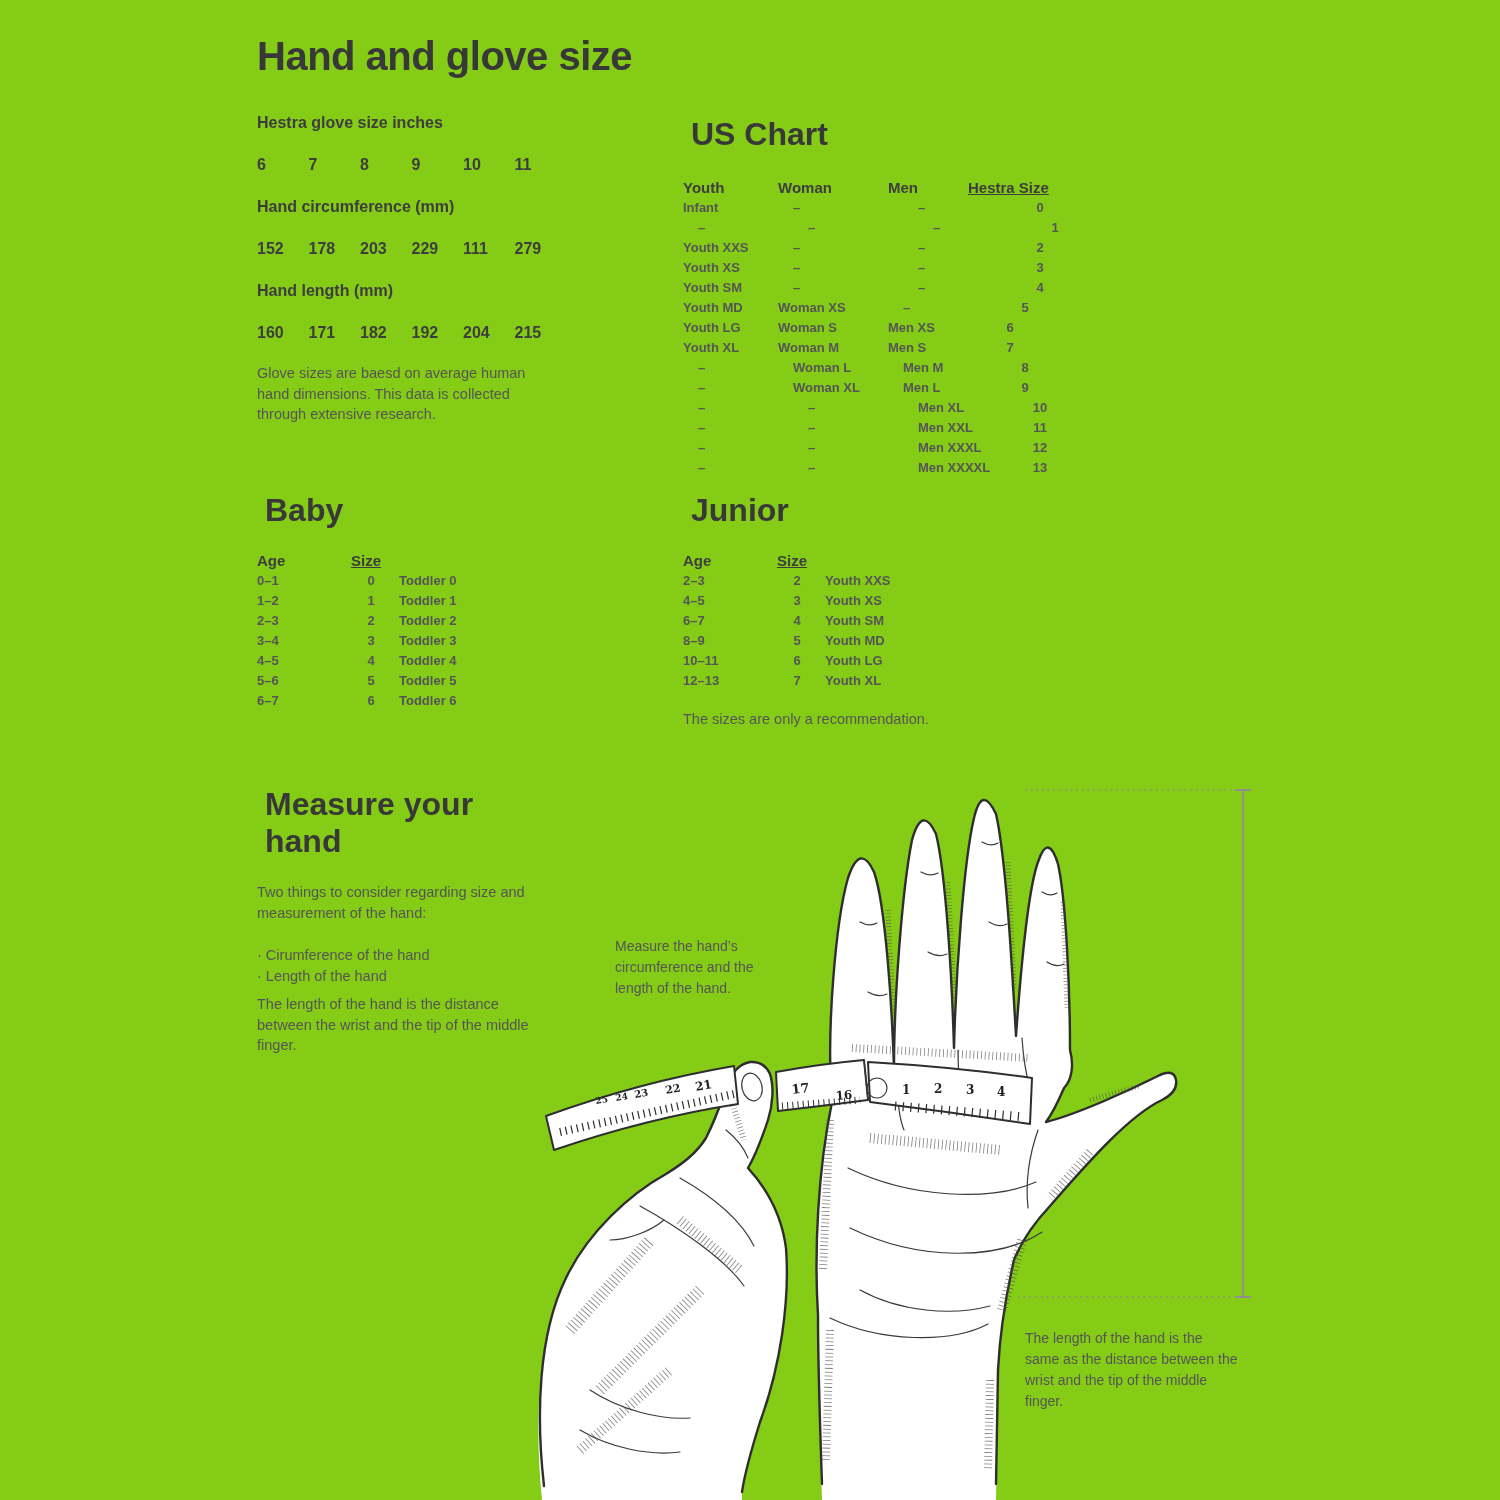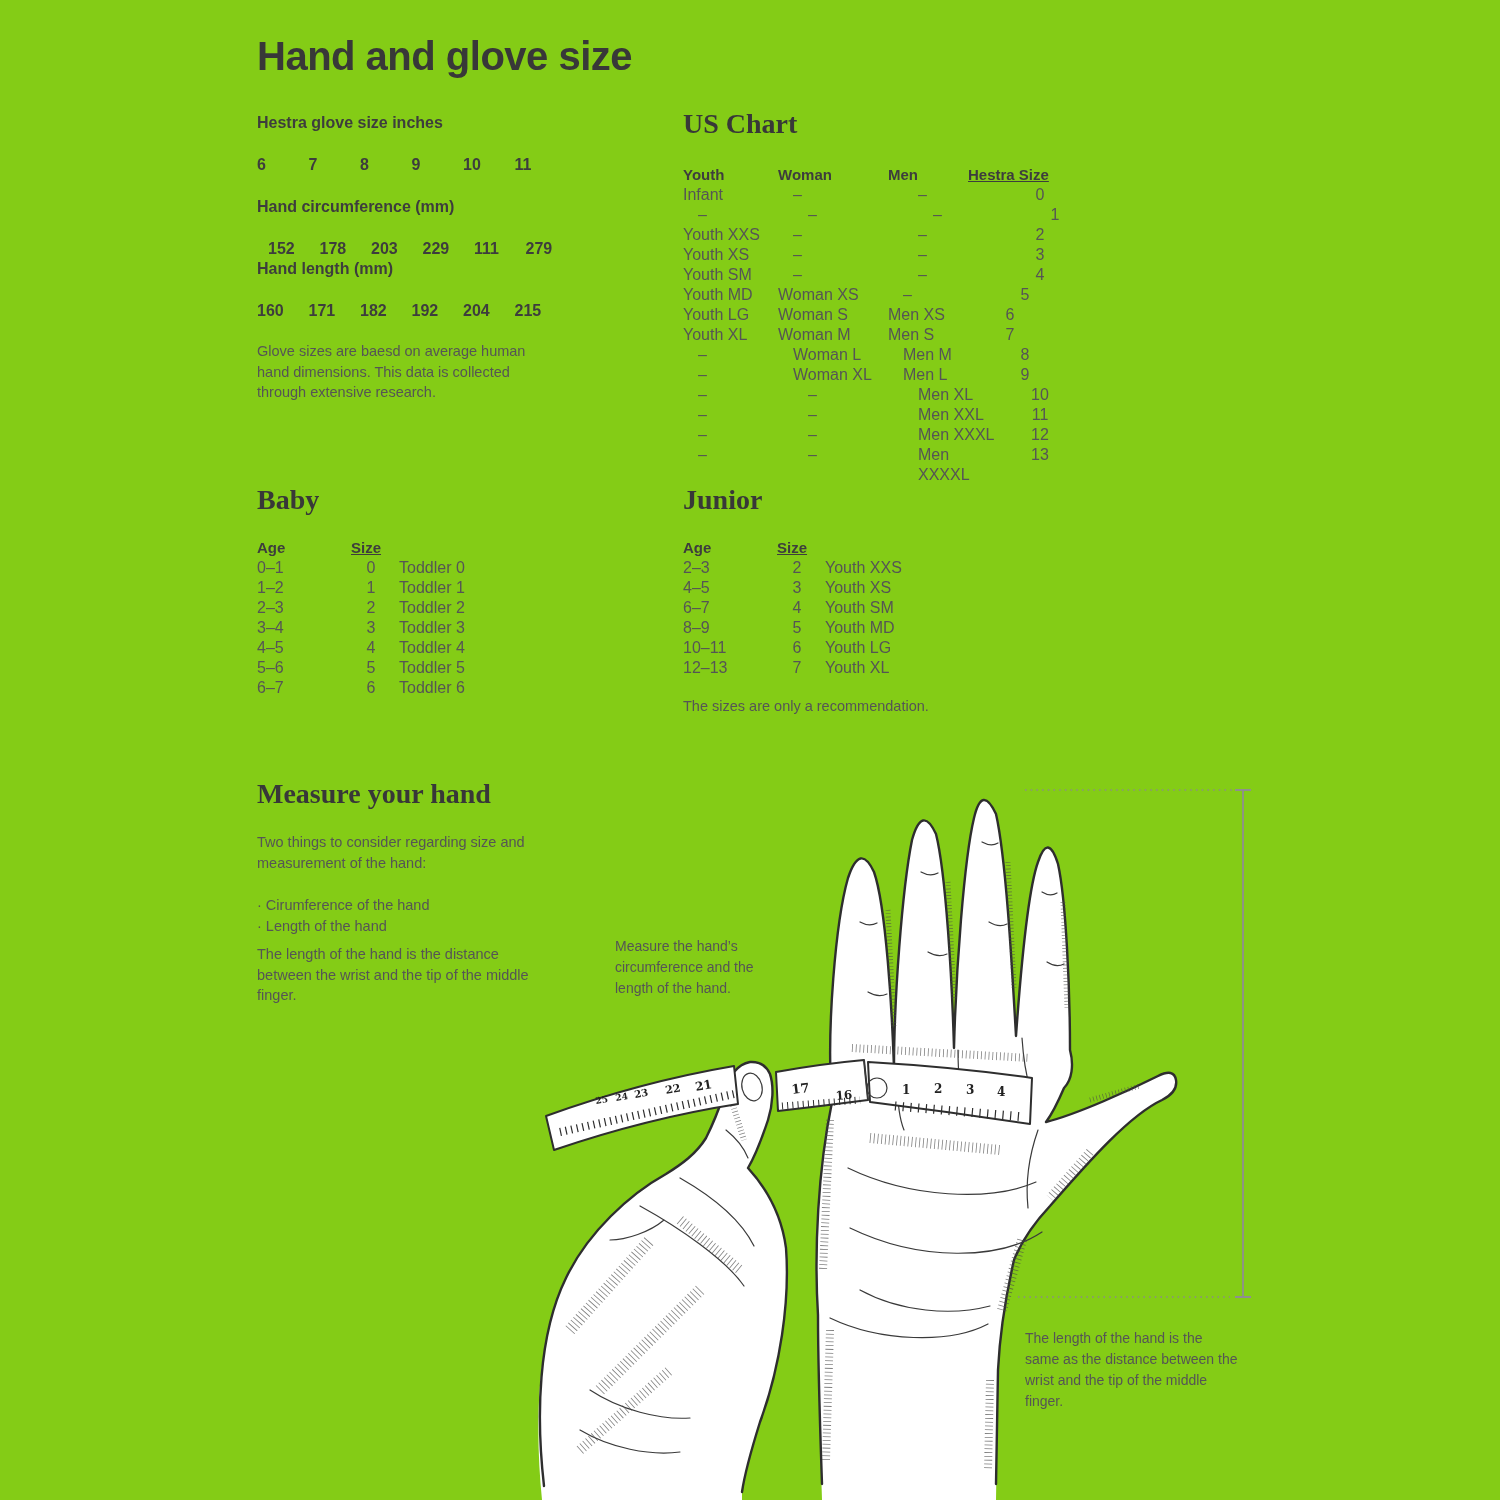--- a/index.html
+++ b/index.html
@@ -2,29 +2,29 @@
 <html><head>
 <meta charset="utf-8">
 <style>
   html,body{margin:0;padding:0;background:#fff;}
   .page{
     position:relative;width:1500px;height:1500px;background:#84cc16;overflow:hidden;
     font-family:"Liberation Sans",sans-serif;color:#4d4d4d;
   }
   .abs{position:absolute;}
   h1{margin:0;font-size:40px;font-weight:700;color:#383838;letter-spacing:-.5px;}
-  h2{margin:0;font-size:28px;font-weight:700;color:#383838;font-family:Liberation Serif, serif;}
+  h2{margin:8px;font-size:32px;font-weight:700;color:#383838;}
   .blabel{font-size:16px;font-weight:700;color:#3d3d3d;line-height:20px;}
   .numrow{display:flex;margin:0;line-height:20px;}
   .numrow span{width:51.5px;font-size:16px;font-weight:700;color:#3d3d3d;}
   .para{font-size:14.5px;line-height:20.5px;color:#555;margin:0;}
   
   .thead span,.trow span{display:inline-block;vertical-align:top;}
   .thead{font-size:15px;font-weight:700;color:#3d3d3d;line-height:20px;}
-  .trow{font-size:16px;color:#555;line-height:20px;}
+  .trow{font-size:13px;color:#555;line-height:20px;font-weight:bold;}
   .c-youth{width:95px;} .c-woman{width:110px;} .c-men{width:80px;}
   .c-size{width:84px;text-align:center;}
   .c-size-h{width:84px;font-weight:700;text-decoration:underline;}
   .dash{padding-left:15px;}
   .c-age{width:94px;} .c-jsize{width:40px;text-align:center;} .c-jsize-h{width:40px;text-decoration:underline;}
   .c-lbl{padding-left:8px;}
   .bullets{margin:0;padding:0;list-style:none;font-size:14.5px;line-height:20.5px;color:#555;}
   .bullets li::before{content:"· ";}
   .caption{font-size:14px;line-height:21px;color:#555;}
   
@@ -50,21 +50,21 @@
     <div class="numrow" style="margin-bottom:22px;">
 
     <span>6</span>
         <span>7</span>
         <span>8</span>
         <span>9</span>
         <span>10</span>
         <span>11</span>
       </div>
     <div class="blabel" style="margin-bottom:22px;">Hand circumference (mm)</div>
-    <div class="numrow" style="justify-content:flex-end;">
+    <div class="numrow" style="margin-bottom:22px;">
 
     <span>152</span>
         <span>178</span>
         <span>203</span>
         <span>229</span>
         <span>111</span>
         <span>279</span>
       </div>
     <div class="blabel" style="margin-bottom:22px;">Hand length (mm)</div>
     <div class="numrow" style="margin-bottom:20px;">

